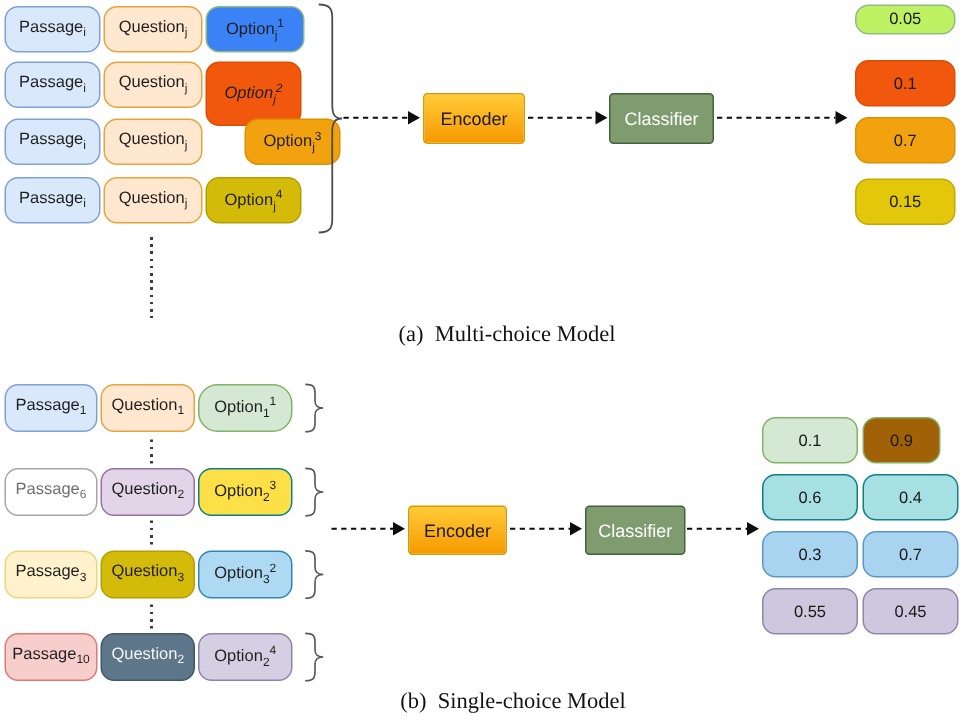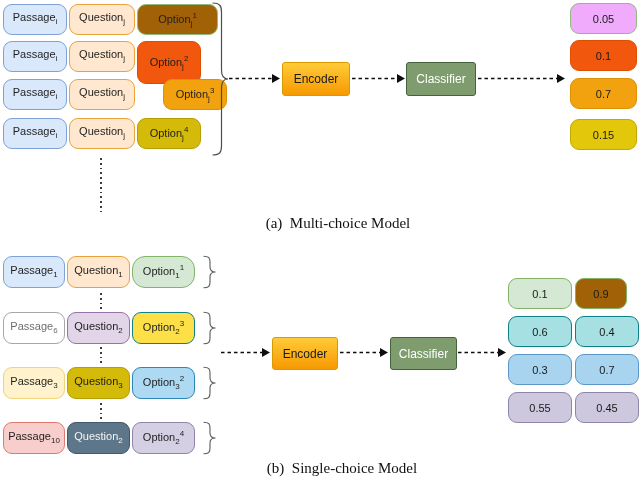--- a/index.html
+++ b/index.html
@@ -27,30 +27,30 @@
 
 <div class="canvas">
 
   <div id="rows-a">
       <div class="chip" style="left: 3px; top: 4px; width: 64px; height: 31px; background: rgb(218, 232, 252); border-color: rgb(126, 162, 214);">
         <span class="t">Passage<sub>i</sub></span>
       </div>
       <div class="chip" style="left: 69px; top: 4px; width: 66px; height: 31px; background: rgb(255, 232, 207); border-color: rgb(232, 163, 61);">
         <span class="t">Question<sub>j</sub></span>
       </div>
-      <div class="chip" style="left: 137px; top: 4px; width: 81px; height: 31px; background: #a16207; border-color: rgb(143, 187, 127); justify-content: center;">
+      <div class="chip" style="left: 137px; top: 4px; width: 66px; height: 31px; background: #3b82f6; border-color: rgb(143, 187, 127); justify-content: center;">
         <span class="t">Option<sub>j</sub><sup>1</sup></span>
       </div>
       <div class="chip" style="left: 3px; top: 41px; width: 64px; height: 31px; background: rgb(218, 232, 252); border-color: rgb(126, 162, 214);">
         <span class="t">Passage<sub>i</sub></span>
       </div>
       <div class="chip" style="left: 69px; top: 41px; width: 66px; height: 31px; background: rgb(255, 232, 207); border-color: rgb(232, 163, 61);">
         <span class="t">Question<sub>j</sub></span>
       </div>
-      <div class="chip" style="left: 137px; top: 41px; width: 64px; height: 43px; background: rgb(241, 87, 13); border-color: rgb(221, 79, 0);">
+      <div class="chip" style="left: 137px; top: 41px; width: 64px; height: 43px; background: rgb(241, 87, 13); border-color: rgb(221, 79, 0); font-style: italic;">
         <span class="t">Option<sub>j</sub><sup>2</sup></span>
       </div>
       <div class="chip" style="left: 3px; top: 79px; width: 64px; height: 31px; background: rgb(218, 232, 252); border-color: rgb(126, 162, 214);">
         <span class="t">Passage<sub>i</sub></span>
       </div>
       <div class="chip" style="left: 69px; top: 79px; width: 66px; height: 31px; background: rgb(255, 232, 207); border-color: rgb(232, 163, 61);">
         <span class="t">Question<sub>j</sub></span>
       </div>
       <div class="chip" style="left: 137px; top: 79px; width: 64px; height: 31px; background: rgb(242, 162, 14); border-color: rgb(221, 144, 0); margin-left: 26px;">
         <span class="t">Option<sub>j</sub><sup>3</sup></span>
@@ -59,21 +59,21 @@
         <span class="t">Passage<sub>i</sub></span>
       </div>
       <div class="chip" style="left: 69px; top: 118px; width: 66px; height: 31px; background: rgb(255, 232, 207); border-color: rgb(232, 163, 61);">
         <span class="t">Question<sub>j</sub></span>
       </div>
       <div class="chip" style="left: 137px; top: 118px; width: 64px; height: 31px; background: rgb(212, 186, 9); border-color: rgb(181, 158, 0);">
         <span class="t">Option<sub>j</sub><sup>4</sup></span>
       </div>
     </div>
   <div id="outputs-a">
-      <div class="prob" style="left: 570px; top: 3px; width: 67px; height: 31px; background: #f0abfc; border-color: rgb(143, 187, 127);">0.05</div>
+      <div class="prob" style="left: 570px; top: 3px; width: 67px; height: 20px; background: #bef264; border-color: rgb(143, 187, 127);">0.05</div>
       <div class="prob" style="left: 570px; top: 40px; width: 67px; height: 31px; background: rgb(241, 87, 13); border-color: rgb(221, 79, 0);">0.1</div>
       <div class="prob" style="left: 570px; top: 78px; width: 67px; height: 31px; background: rgb(242, 162, 14); border-color: rgb(221, 144, 0);">0.7</div>
       <div class="prob" style="left: 570px; top: 119px; width: 67px; height: 31px; background: rgb(226, 199, 11); border-color: rgb(194, 170, 0);">0.15</div>
     </div>
   <div id="rows-b">
       <div class="chip" style="left: 3px; top: 256px; width: 62px; height: 32px; background: rgb(218, 232, 252); border-color: rgb(126, 162, 214);">
         <span class="t">Passage<sub>1</sub></span>
       </div>
       <div class="chip" style="left: 67px; top: 256px; width: 63px; height: 32px; background: rgb(255, 232, 207); border-color: rgb(232, 163, 61);">
         <span class="t">Question<sub>1</sub></span>

